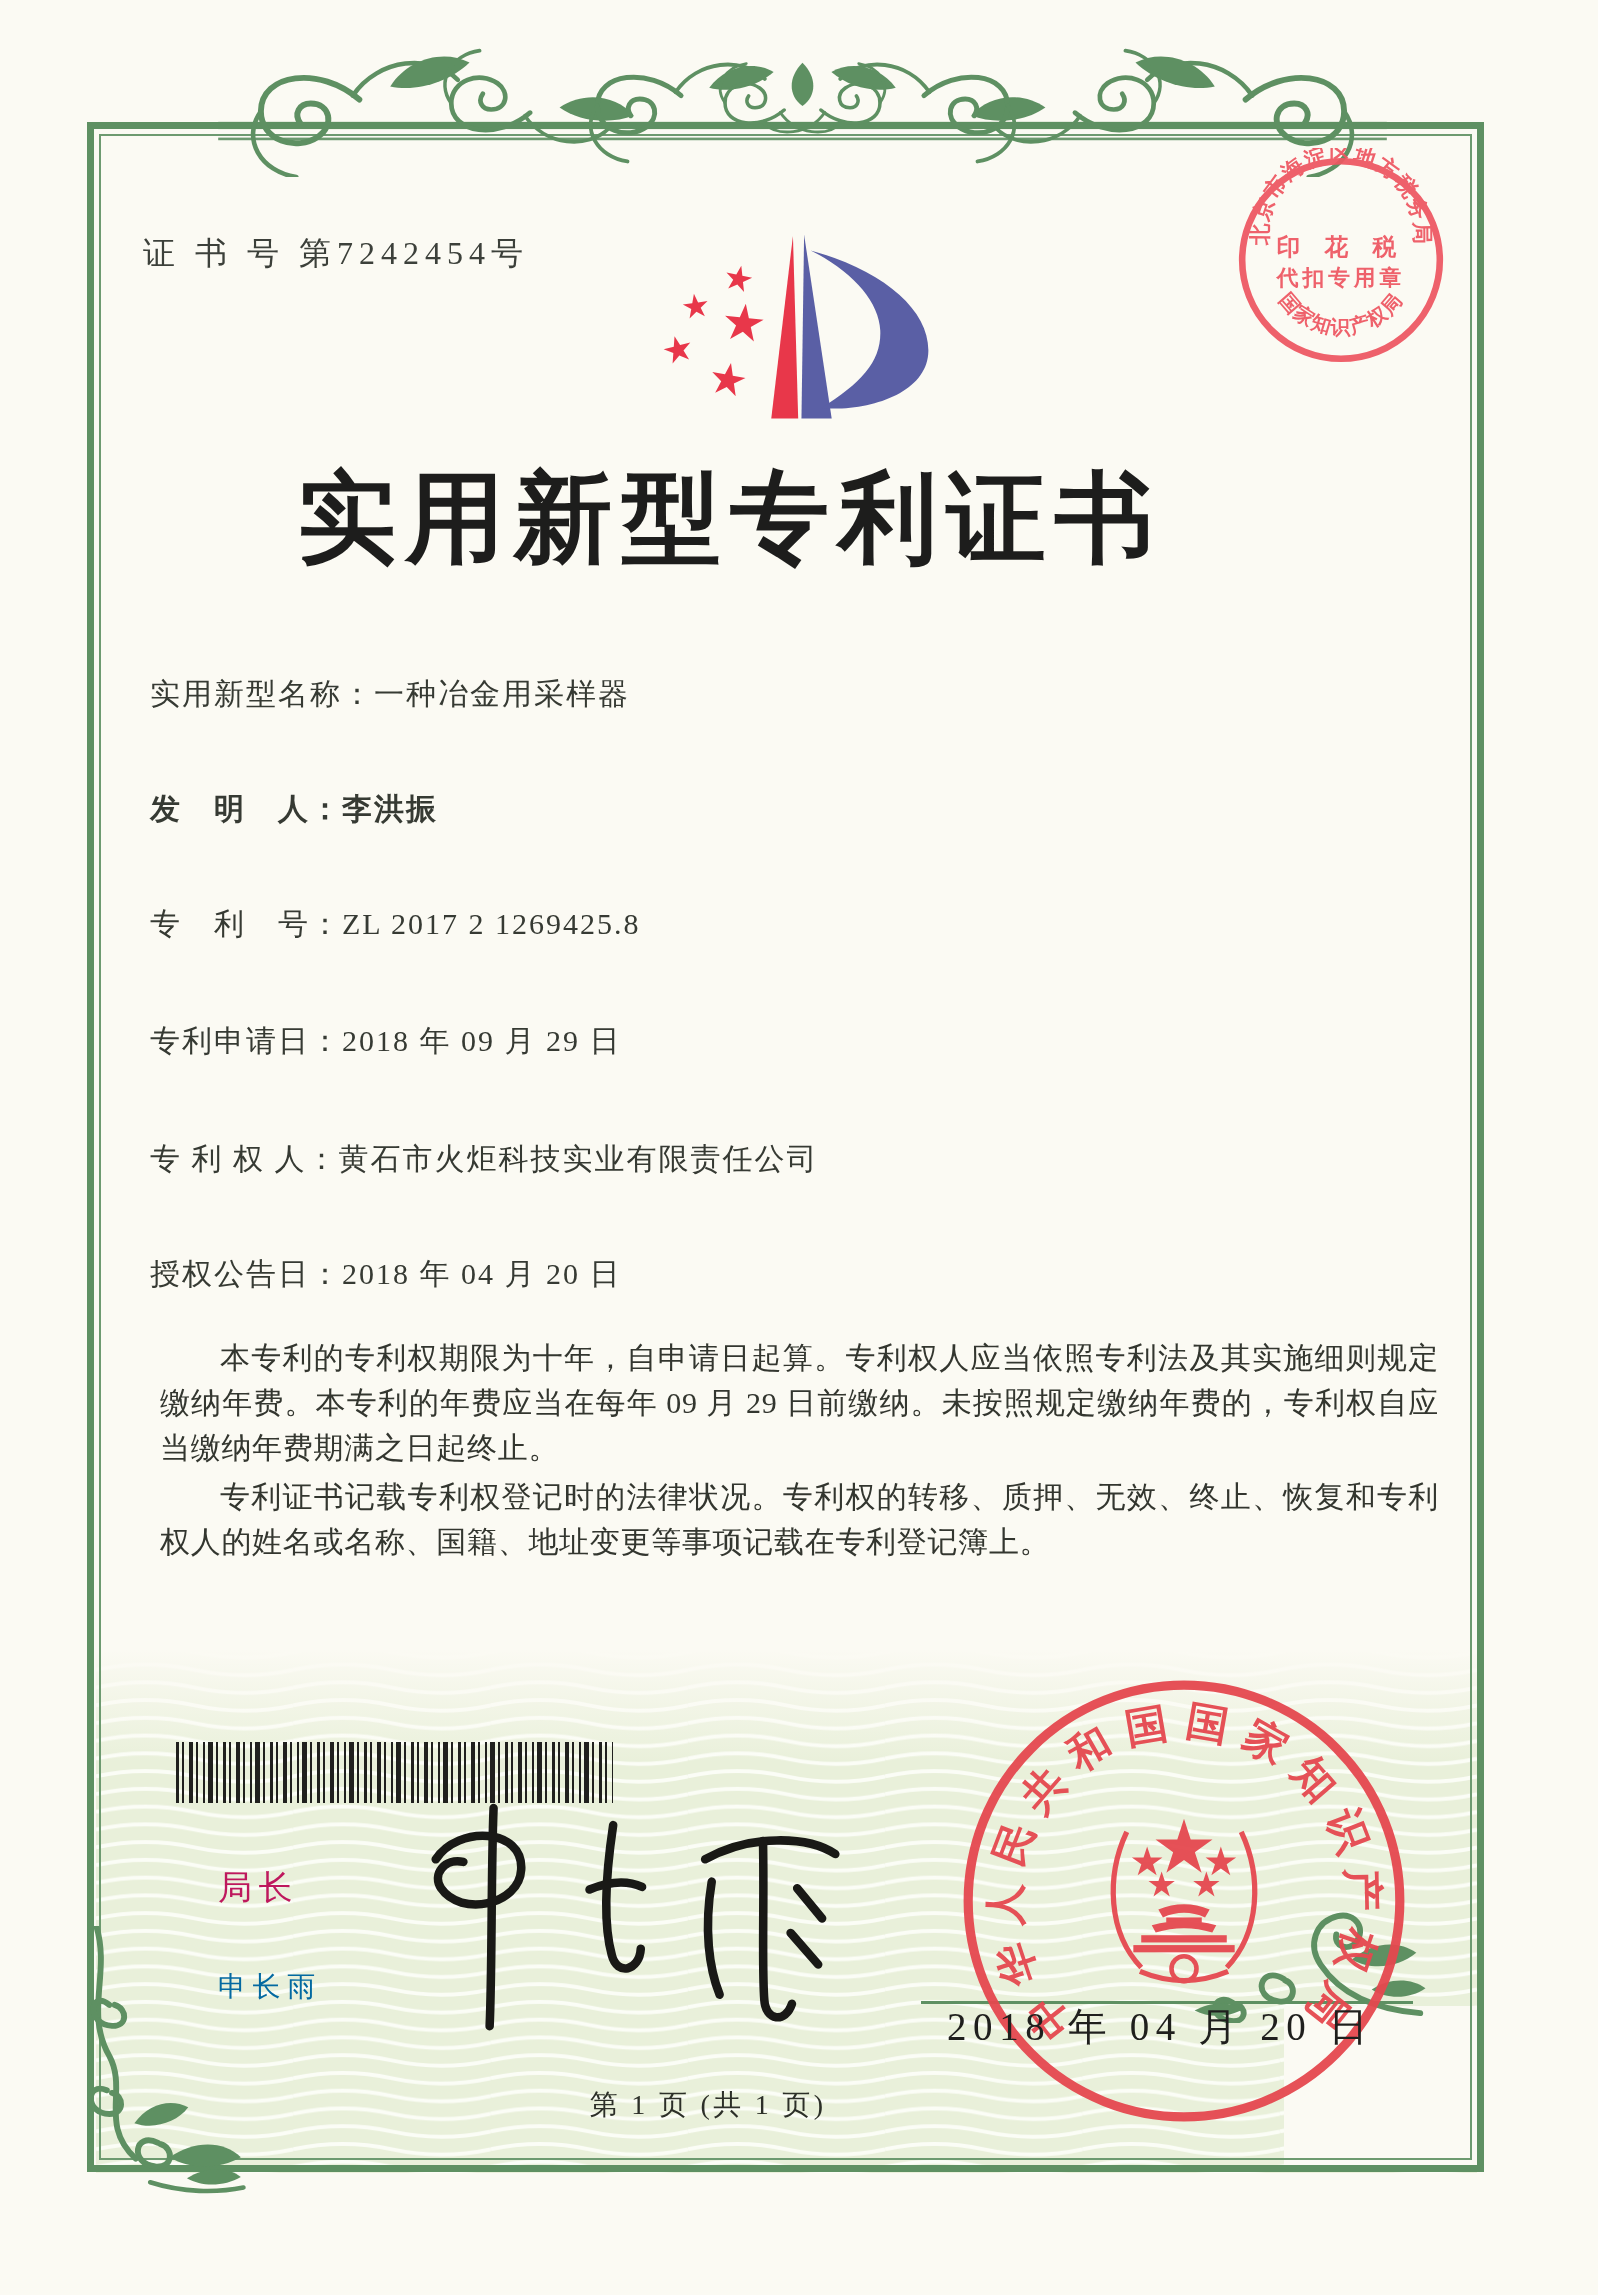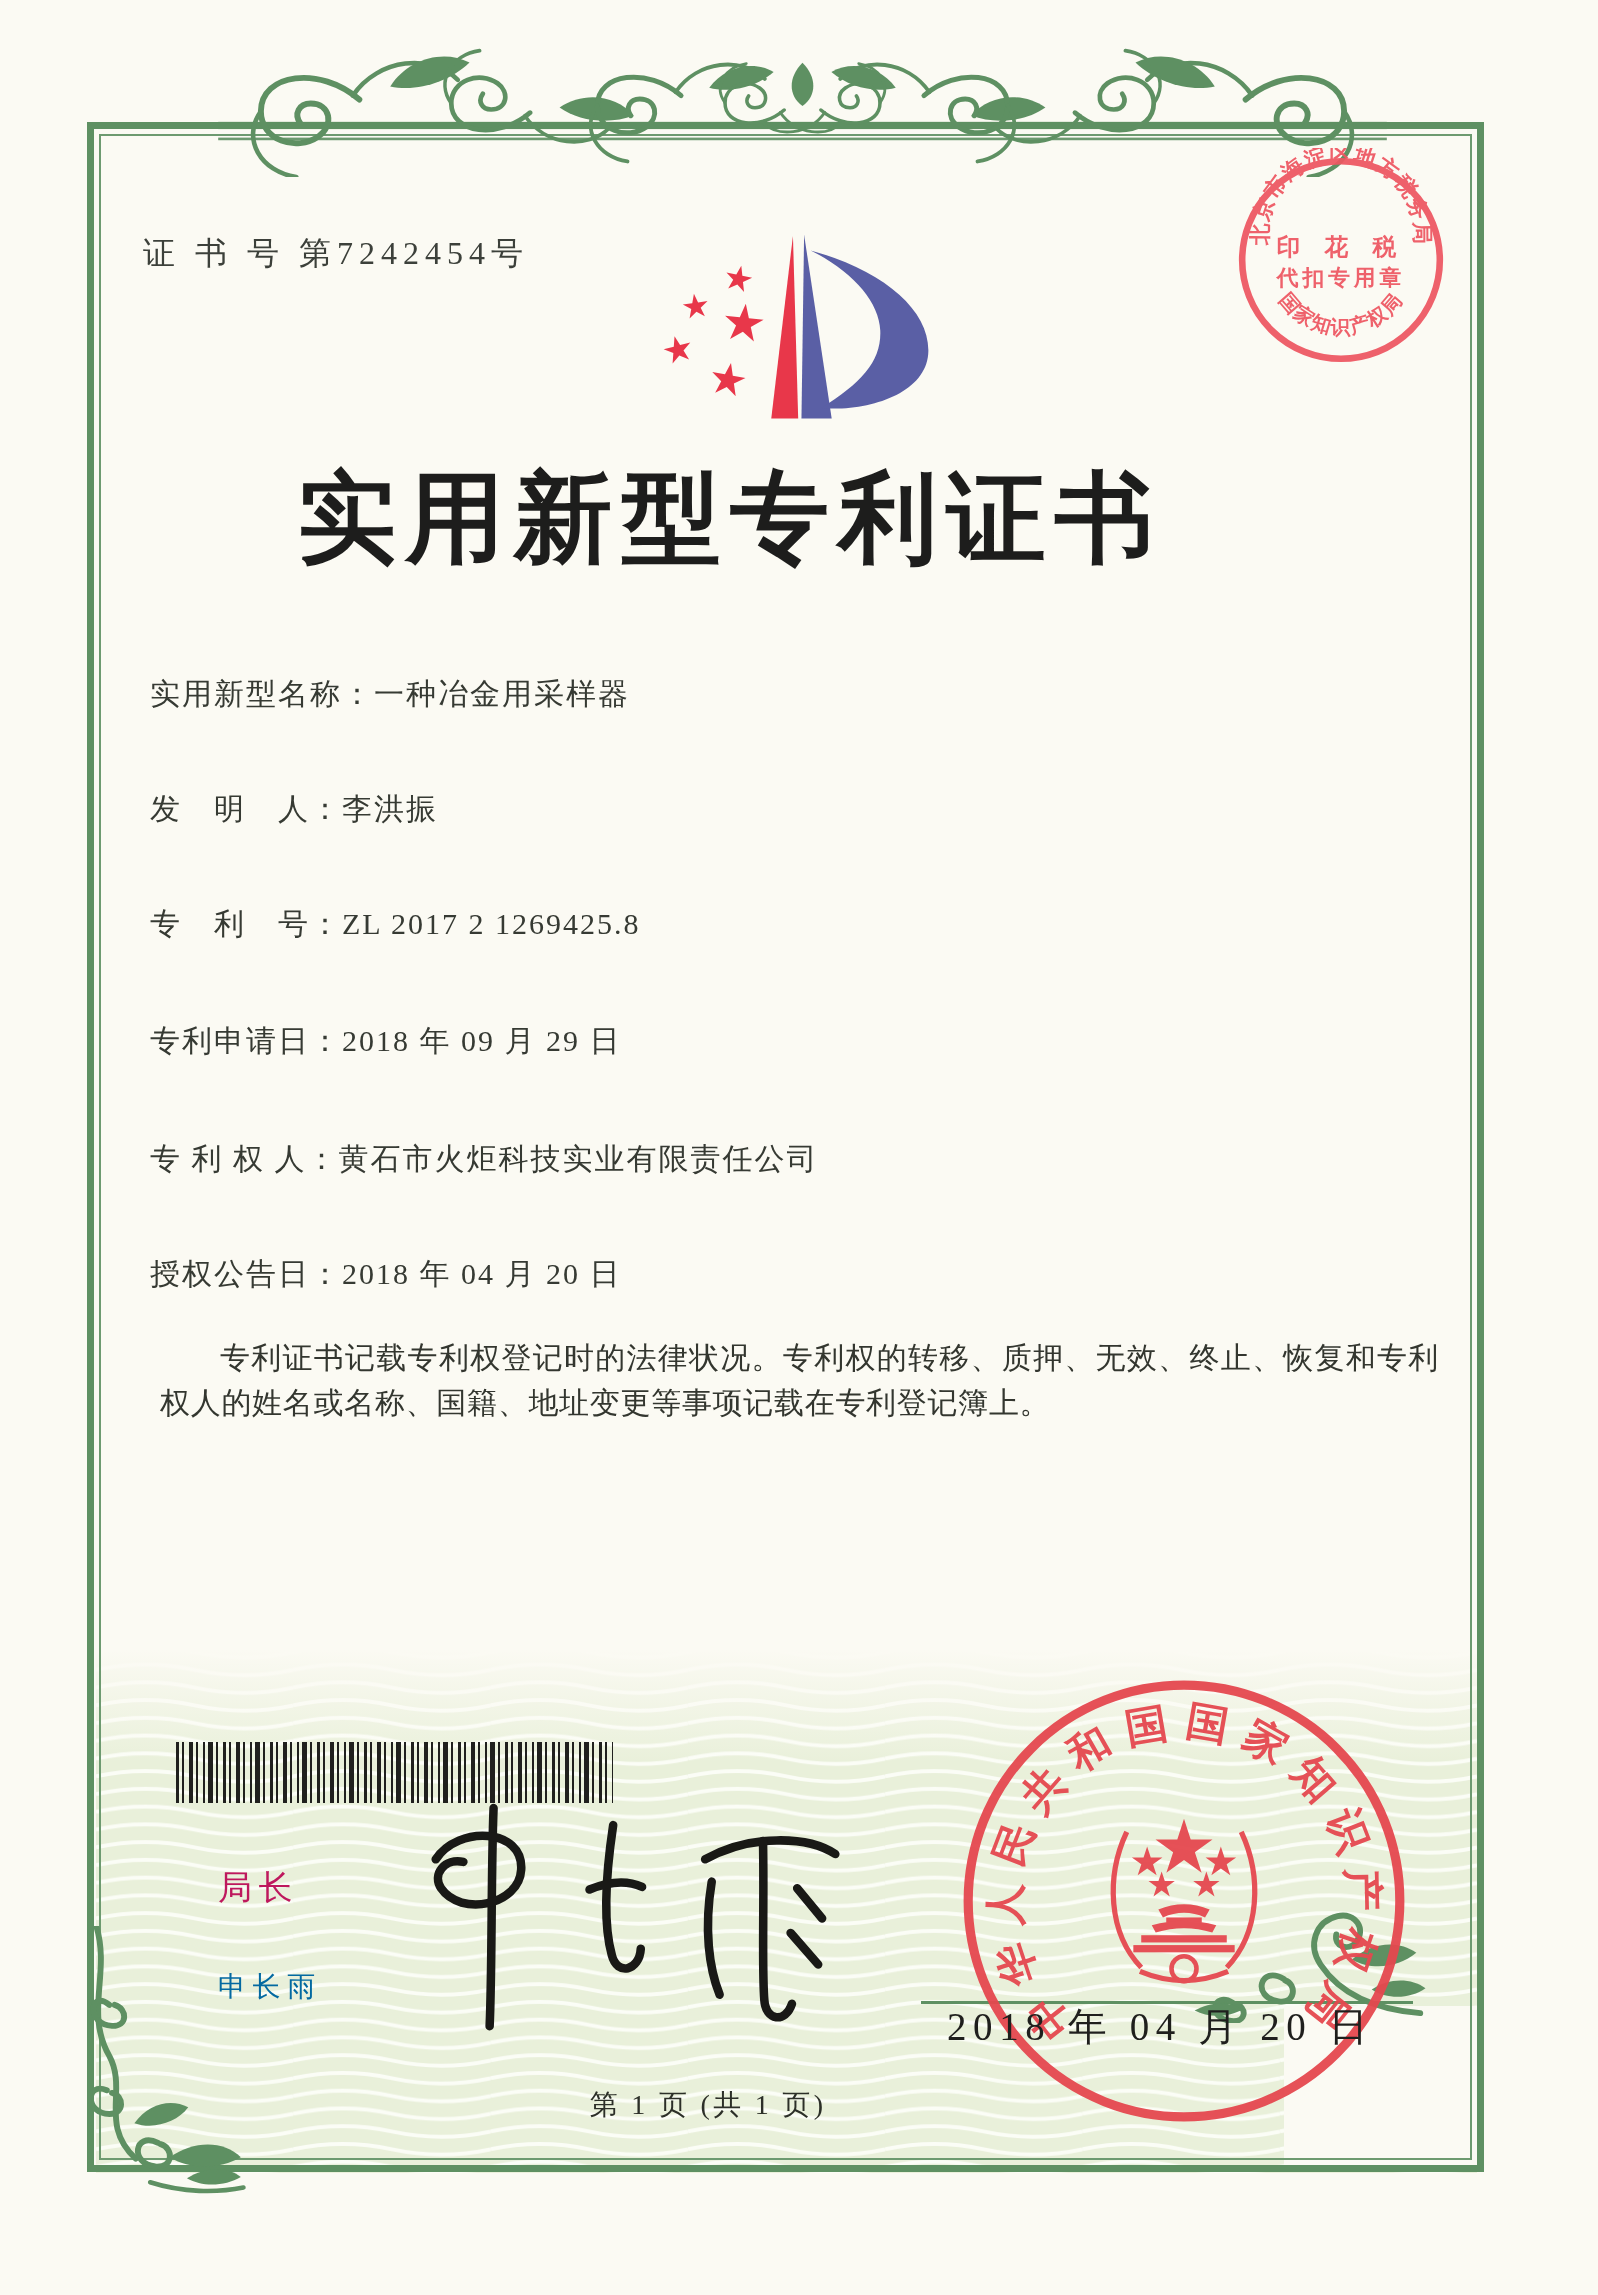--- a/index.html
+++ b/index.html
@@ -20,21 +20,21 @@
   #frame-inner{position:absolute;left:4.6px;top:4.6px;right:4.6px;bottom:4.6px;border:2px solid #6d9a70;}
   
   .rule{background:#5e9062;z-index:4;}
   #rule-right{left:921px;top:2001px;width:492px;height:3.3px;}
   
   #cert-no{left:143px;top:232px;font-size:32px;letter-spacing:6px;color:#3c403a;z-index:5;}
   #title{left:0;top:453px;width:1460px;text-align:center;font-size:99px;font-weight:bold;
          letter-spacing:9.2px;color:#1d1d1c;z-index:5;}
   
   .field{left:150px;font-size:30px;letter-spacing:2px;color:#363a33;z-index:5;white-space:pre;}
-  #f0{top:674px;} #f1{top:789px;} #f2{top:904px;}
+  #f0{top:674px;} #f1{top:789px;font-weight:bold;} #f2{top:904px;}
   #f3{top:1021px;} #f4{top:1139px;} #f5{top:1254px;text-align:right;}
   
   #body-text{left:160px;top:1335px;width:1279px;z-index:5;}
   #body-text p{margin:0 0 4px 0;font-size:30px;line-height:45px;text-align:justify;
     text-indent:2em;color:#33362f;letter-spacing:0.7px;}
   
   #barcode{left:176px;top:1742px;width:437px;height:61px;z-index:5;
     background:
      repeating-linear-gradient(90deg,
        #20201e 0 3.3px, transparent 3.3px 6px,
@@ -173,20 +173,21 @@
 <div class="abs" id="title">实用新型专利证书</div>
 
 <div class="abs field" id="f0">实用新型名称：一种冶金用采样器</div>
 <div class="abs field" id="f1">发　明　人：李洪振</div>
 <div class="abs field" id="f2">专　利　号：ZL 2017 2 1269425.8</div>
 <div class="abs field" id="f3">专利申请日：2018 年 09 月 29 日</div>
 <div class="abs field" id="f4">专 利 权 人：黄石市火炬科技实业有限责任公司</div>
 <div class="abs field" id="f5">授权公告日：2018 年 04 月 20 日</div>
 
 <div class="abs" id="body-text">
+  <p>本专利的专利权期限为十年，自申请日起算。专利权人应当依照专利法及其实施细则规定缴纳年费。本专利的年费应当在每年 09 月 29 日前缴纳。未按照规定缴纳年费的，专利权自应当缴纳年费期满之日起终止。</p>
   <p>专利证书记载专利权登记时的法律状况。专利权的转移、质押、无效、终止、恢复和专利权人的姓名或名称、国籍、地址变更等事项记载在专利登记簿上。</p>
 </div>
 
 <div class="abs" id="barcode"></div>
 
 <div class="abs" id="director-title">局长</div>
 <div class="abs" id="director-name">申长雨</div>
 
 <svg class="abs" id="signature" width="460" height="237" xmlns="http://www.w3.org/2000/svg" viewBox="0 0 700 360">
   <g stroke="#191916" stroke-width="13" fill="none" stroke-linecap="round" stroke-linejoin="round">

